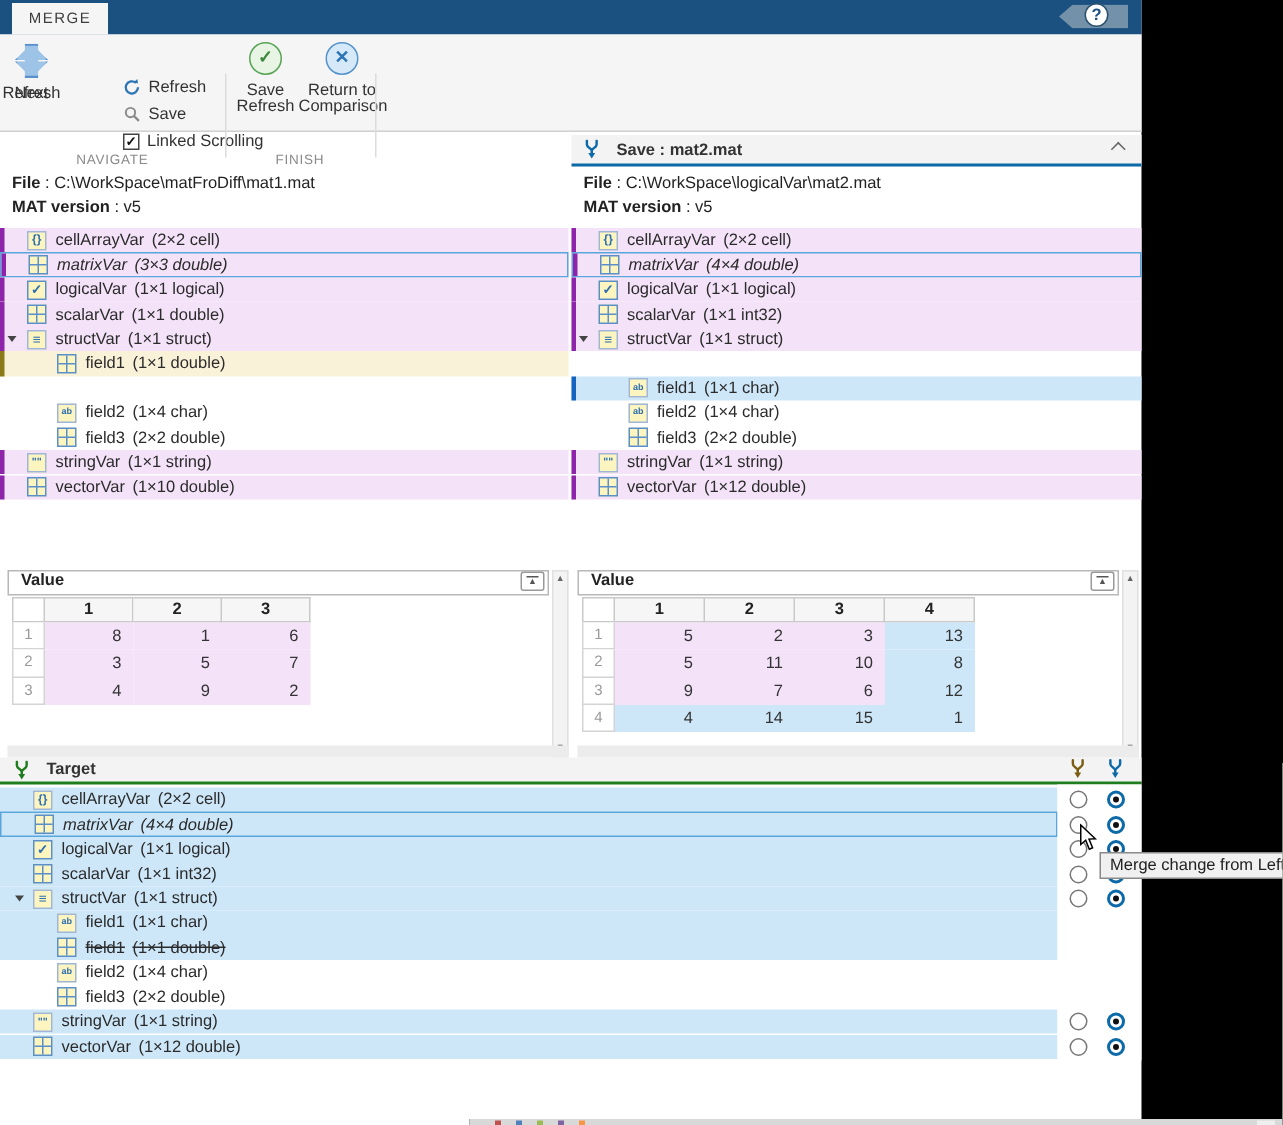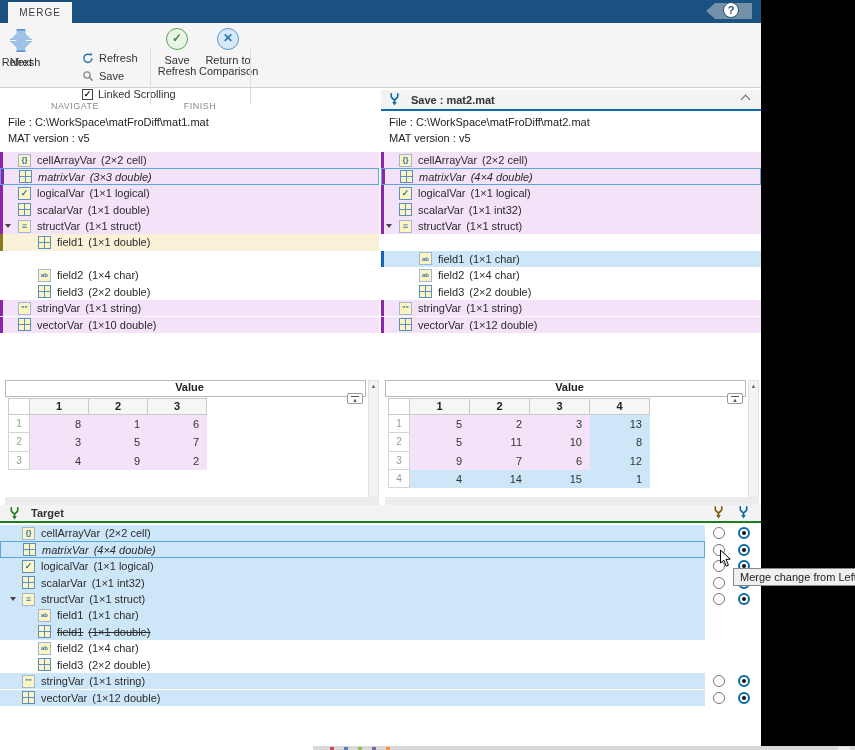--- a/index.html
+++ b/index.html
@@ -72,21 +72,21 @@
   .vicon-logical { border-color:#5b8fc9; font-size:9px; }
   .vicon-cell { font-size:8px; }
   .vicon-struct { font-size:9px; }
   .vicon-char { font-size:6px; }
   .vicon-string { font-size:7px; }
   .rdims { margin-left:5px; }
   .strike .rname, .strike .rdims { text-decoration:line-through; }
 
   
   .vstrip { position:absolute; top:380px; height:17px; background:#fff; border:1px solid #b8b8b8;
-            font-size:11px; font-weight:bold; color:#222; display:flex; align-items:center; padding-left:8px;flex-direction:column; }
+            font-size:11px; font-weight:bold; color:#222; display:flex; padding-left:8px; }
   #vstrip-left { left:5px; width:361px; } #vstrip-right { left:385px; width:361px; }
   .collapse-pane { margin-left:auto; margin-right:2px; width:16px; height:13px; border:1px solid #999;
                    border-radius:2px; background:#fff; font-size:6px; color:#555; text-align:center; line-height:5px; padding-top:1px; }
   .collapse-pane .bar { display:block; width:8px; border-top:1px solid #555; margin:1px auto 1px; }
   .vscroll { position:absolute; top:380px; width:11px; height:125px; background:#f3f3f3; border:1px solid #e0e0e0; }
   #vscroll-left { left:368px; } #vscroll-right { left:748px; }
   .sarrow { position:absolute; left:0; width:9px; font-size:6px; color:#666; text-align:center; }
   .sarrow.up { top:2px; } .sarrow.down { bottom:2px; }
   .hscroll { position:absolute; top:497px; height:8px; background:#ececec; }
   #hscroll-left { left:5px; width:374px; } #hscroll-right { left:385px; width:374px; }
@@ -116,21 +116,21 @@
 
   
   .tooltip { position:absolute; left:733px; top:568px; height:18px; background:#f0f0f0; border:1px solid #8a8a8a;
              font-size:11px; color:#222; line-height:16px; padding:0 6px; white-space:nowrap; z-index:50; }
   .cursor { position:absolute; left:719px; top:549px; z-index:60; }
   .taskbar-white { position:absolute; left:0; top:746px; width:313px; height:4px; background:#fff; }
   .taskbar-gray { position:absolute; left:313px; top:746px; width:542px; height:4px; background:#d9d9d9; }
   .tb-ico { position:absolute; top:747px; width:4px; height:3px; }
   .tb-box { position:absolute; left:838px; top:747px; width:12px; height:3px; background:#efefef; }
 
-  b { font-weight:normal;text-align:center; }
+  b { font-weight:bold;text-align:center; }
 </style>
 </head>
 <body>
 
 <div class="app">
 
   <div class="titlebar">
     <div class="tab">MERGE</div>
     <div class="help-tag"></div>
     <div class="help-circle">?</div>
@@ -187,21 +187,21 @@
       </svg>
     <span>Save : mat2.mat</span>
     <span class="chevron-up"></span>
   </div>
 
   <div class="finfo" id="finfo-left">
     <div><b>File</b><span> : </span><span>C:\WorkSpace\matFroDiff\mat1.mat</span></div>
     <div><b>MAT version</b><span> : </span><span>v5</span></div>
   </div>
   <div class="finfo" id="finfo-right">
-    <div><b>File</b><span> : </span><span>C:\WorkSpace\matFroDiff\mat2.mat</span></div>
+    <div><b>File</b><span> : </span><span>C:\WorkSpace\logicalVar\mat2.mat</span></div>
     <div><b>MAT version</b><span> : </span><span>v5</span></div>
   </div>
 
   <div class="tree" id="tree-left">
       <div class="trow" style="top: 0px; background: rgb(243, 226, 248); padding-left: 18px;">
         <div class="tbar" style="background: rgb(142, 36, 170);"></div>
         <div class="vicon vicon-cell">{}</div>
         <div class="rname">cellArrayVar</div>
         <div class="rdims">(2×2 cell)</div>
       </div>

